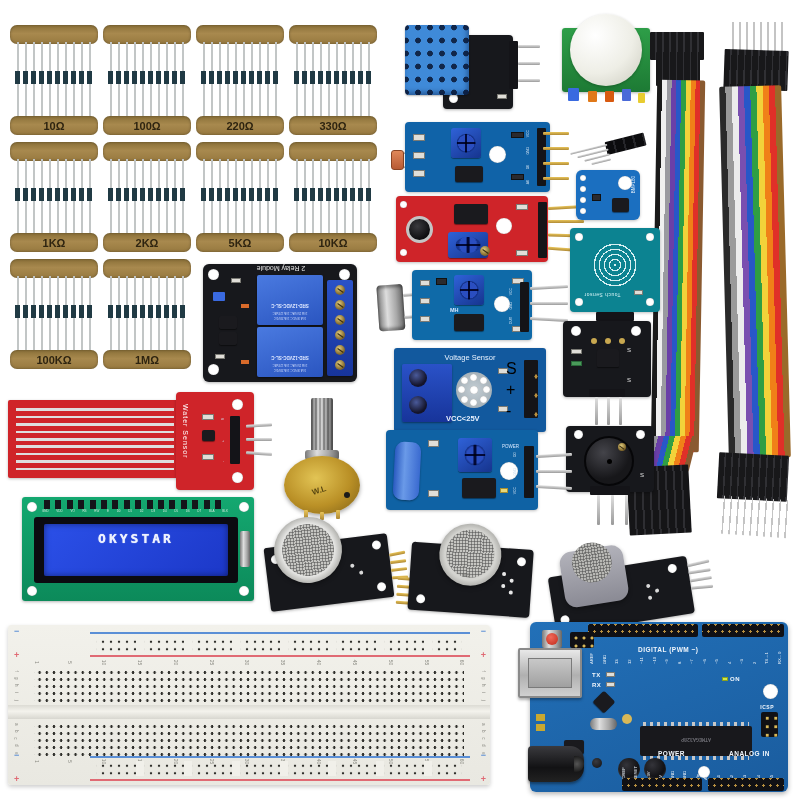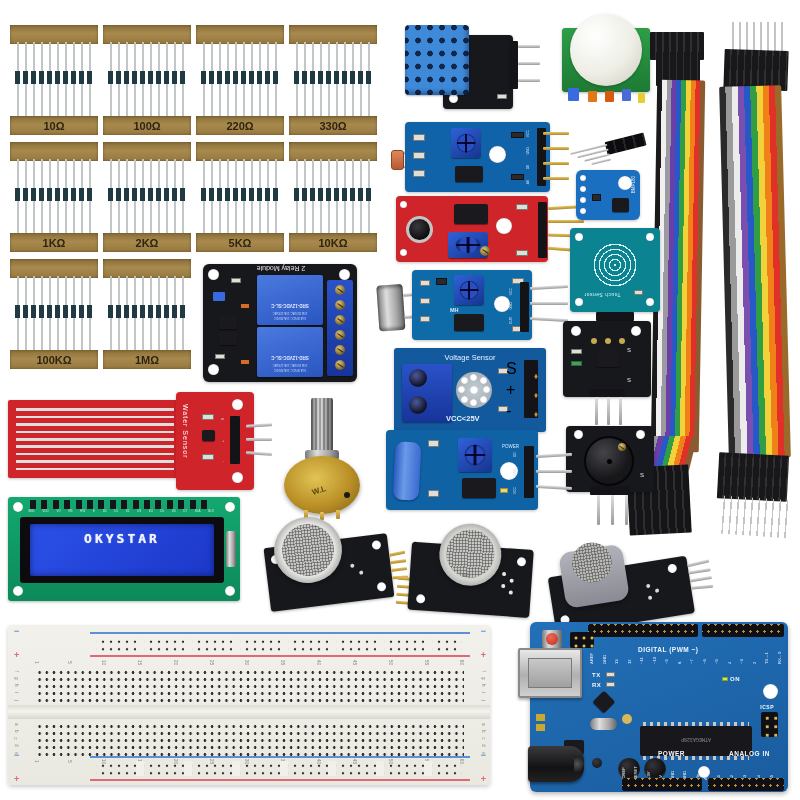--- a/index.html
+++ b/index.html
@@ -1,20 +1,20 @@
 <!DOCTYPE html>
 <html><head>
 <meta charset="utf-8">
 <style>
 *{margin:0;padding:0;box-sizing:border-box}
 html,body{width:800px;height:800px;background:#fff;font-family:"Liberation Sans",sans-serif;position:relative;overflow:hidden}
 .abs{position:absolute}
 
 .rpack{position:absolute;width:88px;height:110px}
-.rpack .tape{position:absolute;left:0;right:0;height:19px;background:linear-gradient(180deg,#8a7038,#a8894e 45%,#97793f);border-radius:0;box-shadow:inset 0 0 3px rgba(0,0,0,.35)}
+.rpack .tape{position:absolute;left:0;right:0;height:19px;background:linear-gradient(180deg,#8a7038,#a8894e 45%,#97793f);border-radius:7px;box-shadow:inset 0 0 3px rgba(0,0,0,.35)}
 .rpack .tape.top{top:0}
 .rpack .tape.bot{bottom:0;display:flex;align-items:center;justify-content:center}
 .rpack .tape.bot span{font-size:11px;font-weight:bold;color:#2e2410}
 .rpack .wires{position:absolute;left:4px;right:4px;top:17px;bottom:17px;background:repeating-linear-gradient(90deg,transparent 0 3.2px,#c2c6c6 3.2px 4.8px,transparent 4.8px 8px)}
 .rpack .bodies{position:absolute;left:4px;right:4px;top:46px;height:13px;background:repeating-linear-gradient(90deg,transparent 0 1.5px,#203a44 1.5px 6.5px,transparent 6.5px 8px)}
 
 .pcb-blue{position:absolute;background:#1063a8;border-radius:4px;box-shadow:0 1px 3px rgba(0,0,0,.25)}
 .pcb-red{position:absolute;background:#cf2429;border-radius:4px;box-shadow:0 1px 3px rgba(0,0,0,.25)}
 .pcb-black{position:absolute;background:#17181c;border-radius:4px;box-shadow:0 1px 3px rgba(0,0,0,.3)}
 .pcb-teal{position:absolute;background:#0c8391;border-radius:4px;box-shadow:0 1px 3px rgba(0,0,0,.25)}
@@ -447,21 +447,21 @@
         <span>GND</span>
         <span>VCC</span>
       </div>
     <div class="pinh" style="left:138px;top:16px;width:10px;height:52px"></div>
   </div>
   <div class="pin" style="left:150px;top:28px;width:36px;height:2.5px;transform:rotate(-3deg)"></div>
   <div class="pin" style="left:150px;top:44px;width:36px;height:2.5px"></div>
   <div class="pin" style="left:150px;top:60px;width:36px;height:2.5px;transform:rotate(3deg)"></div>
 </div>
 
-<div class="abs" style="left:8px;top:495px;width:238px;height:110px">
+<div class="abs" style="left:22px;top:495px;width:238px;height:110px">
   <div class="abs" style="left:0;top:2px;width:232px;height:104px;background:linear-gradient(180deg,#14a870,#0c8a5a);border-radius:3px;box-shadow:0 1px 3px rgba(0,0,0,.3)">
     <div class="hole" style="left:5px;top:5px;width:10px;height:10px"></div>
     <div class="hole" style="left:217px;top:5px;width:10px;height:10px"></div>
     <div class="hole" style="left:5px;top:89px;width:10px;height:10px"></div>
     <div class="hole" style="left:217px;top:89px;width:10px;height:10px"></div>
     <div class="abs" style="left:22px;top:3px;width:182px;height:9px;background:repeating-linear-gradient(90deg,#15151a 0 6px,transparent 6px 11.4px)"></div>
     <div class="lcd-pinlbl" style="left:20px;top:13px;width:186px">
         <span>GND</span>
         <span>VDD</span>
         <span>VO</span>

